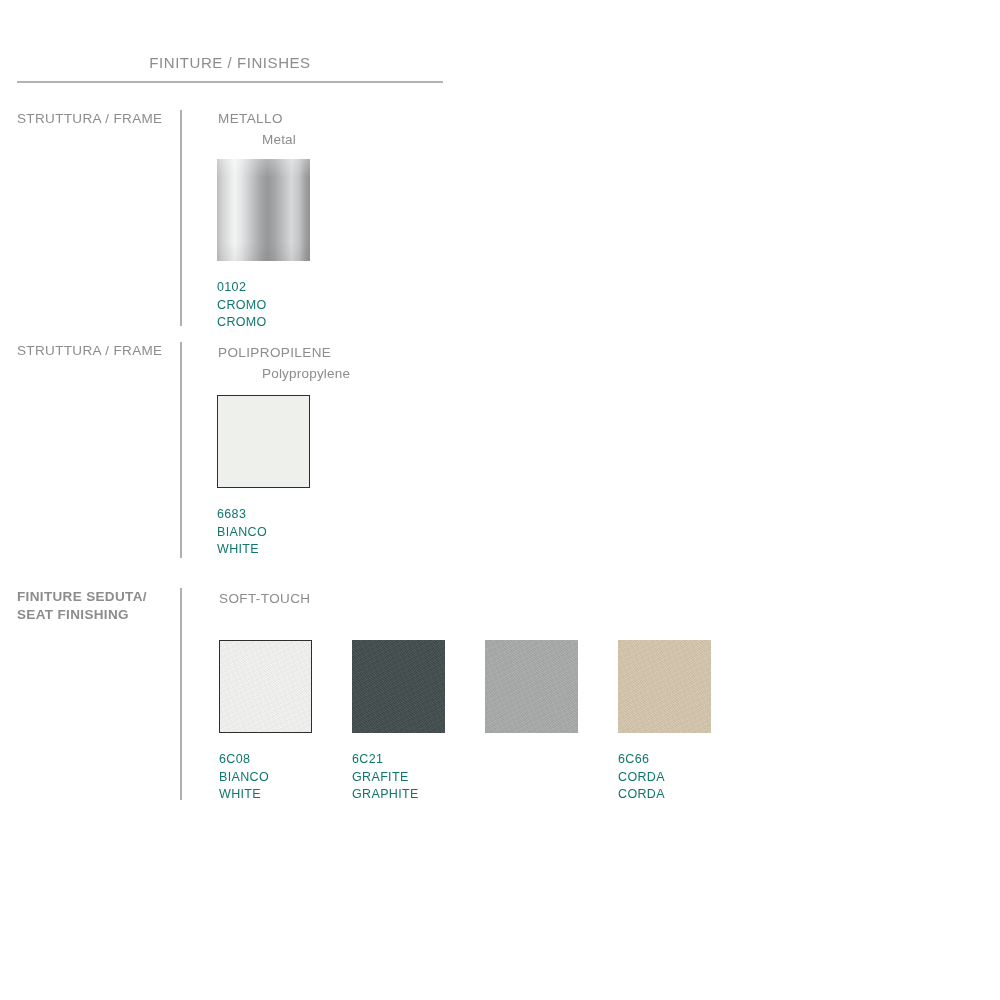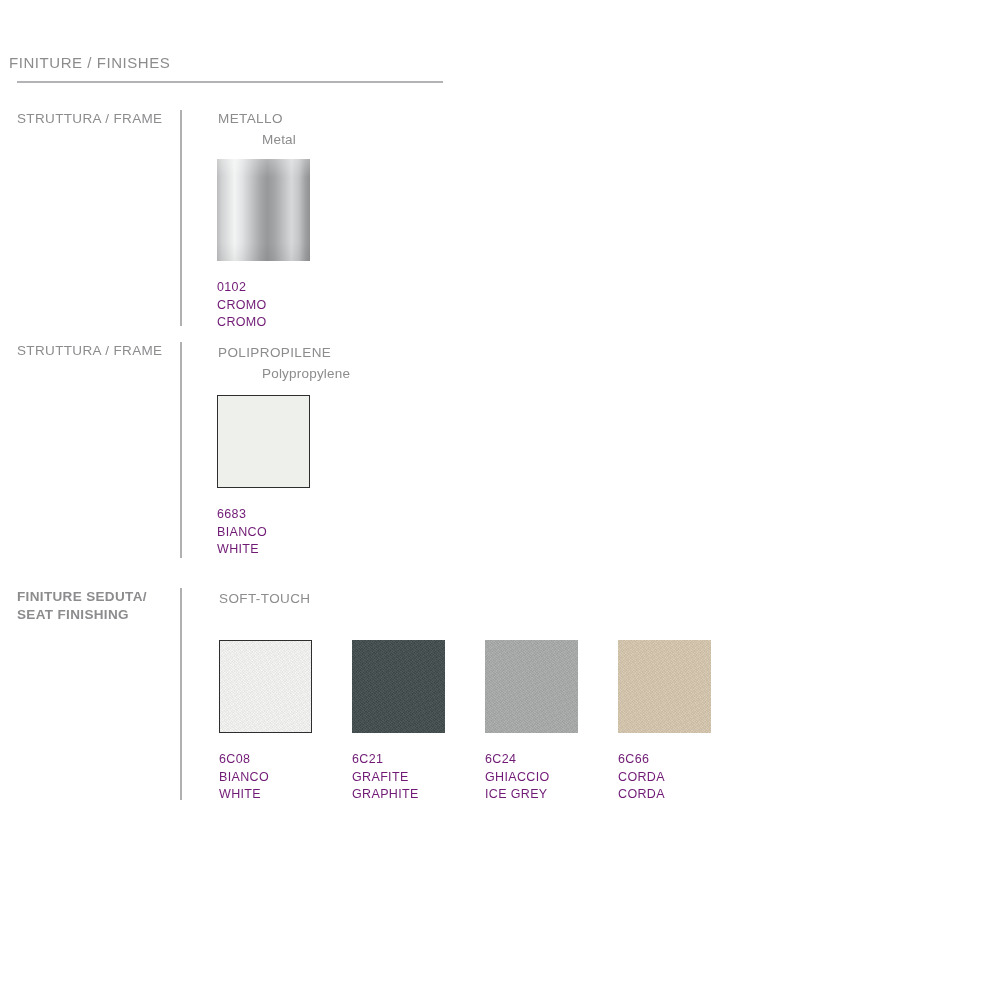--- a/index.html
+++ b/index.html
@@ -19,23 +19,24 @@
 
   .sheet {
     position: absolute;
     inset: 0;
     background: #ffffff;
   }
 
   
   .page-header {
     position: absolute;
-    left: 9px;
+    left: 17px;
     top: 54px;
     width: 426px;
+    text-align: center;
   }
   .page-header .title {
     font-size: 15px;
     letter-spacing: 0.55px;
     color: #8c8c8f;
     line-height: 18px;
     white-space: nowrap;
   }
   .header-rule {
     position: absolute;
@@ -97,21 +98,21 @@
     overflow: hidden;
   }
   .swatch.bordered {
     border: 1.3px solid #2e2e2e;
   }
   .swatch-caption {
     margin-top: 18px;
     font-size: 12.5px;
     letter-spacing: 0.35px;
     line-height: 17.5px;
-    color: #701a75;
+    color: #0f766e;
     white-space: nowrap;
   }
   .swatch-caption span { display: block; }
 
   
   .swatch.chrome {
     background:
       linear-gradient(90deg,
         #b9bbbc 0%,
         #cfd1d2 5%,
@@ -228,25 +229,20 @@
         <div class="swatch tex" style="background:#414b4b;"></div>
         <div class="swatch-caption">
           <span>6C21</span>
           <span>GRAFITE</span>
           <span>GRAPHITE</span>
         </div>
       </div>
 
       <div class="swatch-cell">
         <div class="swatch tex" style="background:#a8a9a9;"></div>
-        <div class="swatch-caption">
-          <span>6C24</span>
-          <span>GHIACCIO</span>
-          <span>ICE GREY</span>
-        </div>
       </div>
 
       <div class="swatch-cell">
         <div class="swatch tex" style="background:#d5c6ae;"></div>
         <div class="swatch-caption">
           <span>6C66</span>
           <span>CORDA</span>
           <span>CORDA</span>
         </div>
       </div>

